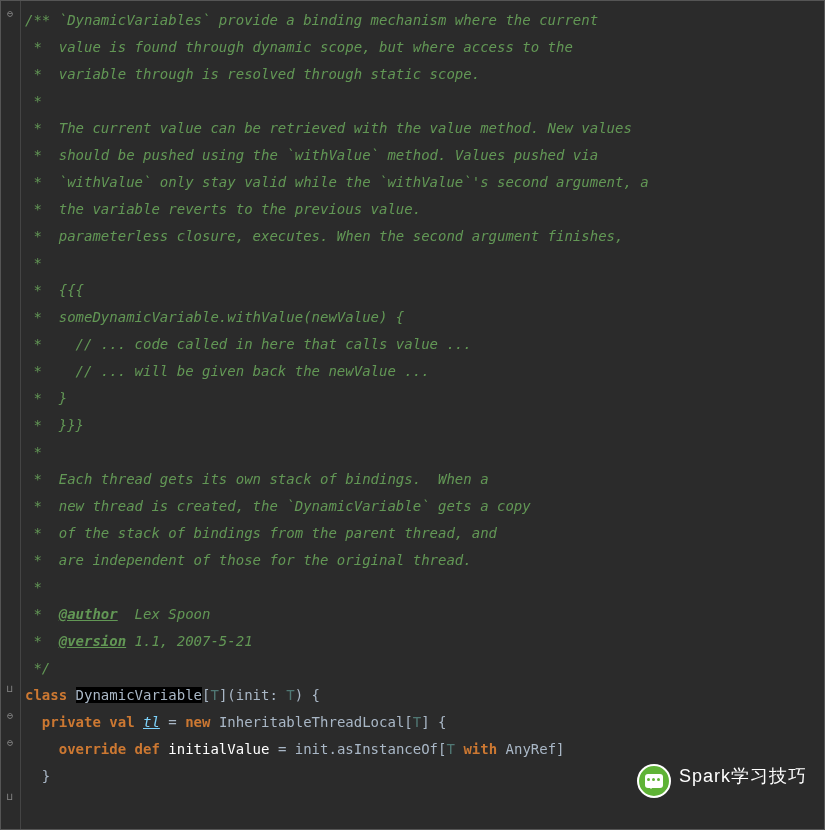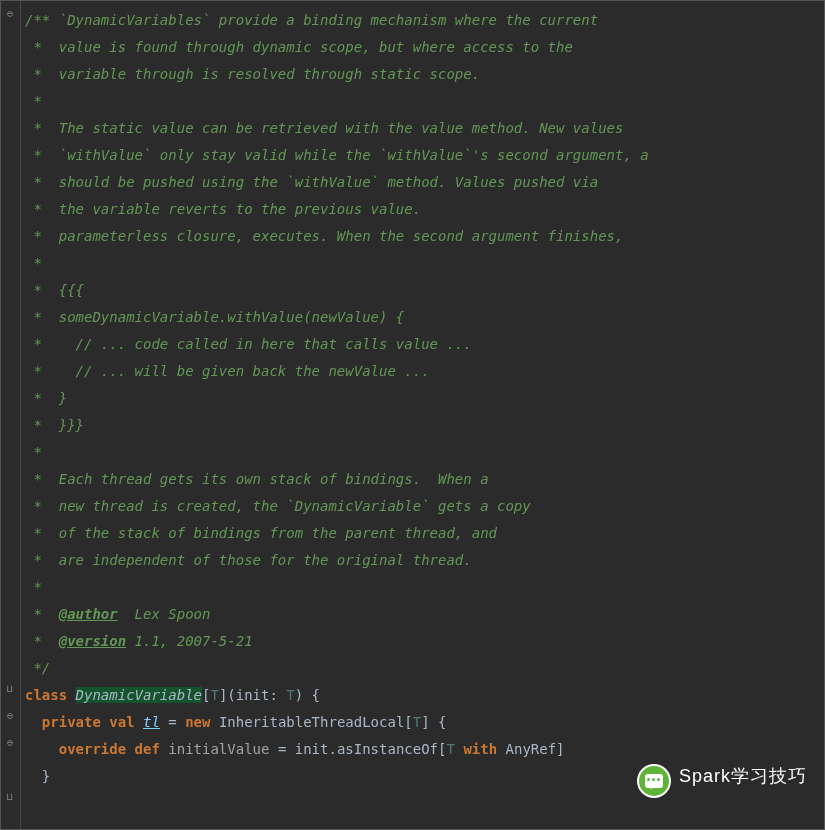--- a/index.html
+++ b/index.html
@@ -42,26 +42,26 @@
     line-height: 27px;
     overflow: hidden;
   }
   .line {
     white-space: pre;
     font-family: 'Consolas', 'Monaco', monospace;
   }
   .comment  { color: #629755; font-style: italic; }
   .doc-tag  { color: #629755; font-style: italic; text-decoration: underline; font-weight: bold; }
   .keyword  { color: #cc7832; font-weight: bold; }
-  .selected { background: #14532d; color: #a9b7c6; font-style: italic; }
+  .selected { background: #000000; color: #a9b7c6; }
   .tparam   { color: #507874; }
   .paren    { color: #a9b7c6; }
   .ident    { color: #a9b7c6; }
   .field    { color: #7dd3fc; font-style: italic; text-decoration: underline; }
-  .method   { color: #a3a3a3; }
+  .method   { color: #ffffff; }
   .plain    { color: #a9b7c6; }
 
   .watermark {
     position: absolute;
     right: 18px;
     bottom: 32px;
     display: flex;
     align-items: flex-start;
     gap: 8px;
     pointer-events: none;
@@ -103,23 +103,23 @@
       <div class="fold-marker" style="top: 683px;">⊔</div>
       <div class="fold-marker" style="top: 710px;">⊖</div>
       <div class="fold-marker" style="top: 737px;">⊖</div>
       <div class="fold-marker" style="top: 791px;">⊔</div>
     </div>
   <div class="code-area" id="code-area">
       <div class="line"><span class="comment">/** `DynamicVariables` provide a binding mechanism where the current</span></div>
       <div class="line"><span class="comment"> *  value is found through dynamic scope, but where access to the</span></div>
       <div class="line"><span class="comment"> *  variable through is resolved through static scope.</span></div>
       <div class="line"><span class="comment"> *</span></div>
-      <div class="line"><span class="comment"> *  The static value can be retrieved with the value method. New values</span></div>
+      <div class="line"><span class="comment"> *  The current value can be retrieved with the value method. New values</span></div>
+      <div class="line"><span class="comment"> *  should be pushed using the `withValue` method. Values pushed via</span></div>
       <div class="line"><span class="comment"> *  `withValue` only stay valid while the `withValue`'s second argument, a</span></div>
-      <div class="line"><span class="comment"> *  should be pushed using the `withValue` method. Values pushed via</span></div>
       <div class="line"><span class="comment"> *  the variable reverts to the previous value.</span></div>
       <div class="line"><span class="comment"> *  parameterless closure, executes. When the second argument finishes,</span></div>
       <div class="line"><span class="comment"> *</span></div>
       <div class="line"><span class="comment"> *  {{{</span></div>
       <div class="line"><span class="comment"> *  someDynamicVariable.withValue(newValue) {</span></div>
       <div class="line"><span class="comment"> *    // ... code called in here that calls value ...</span></div>
       <div class="line"><span class="comment"> *    // ... will be given back the newValue ...</span></div>
       <div class="line"><span class="comment"> *  }</span></div>
       <div class="line"><span class="comment"> *  }}}</span></div>
       <div class="line"><span class="comment"> *</span></div>

